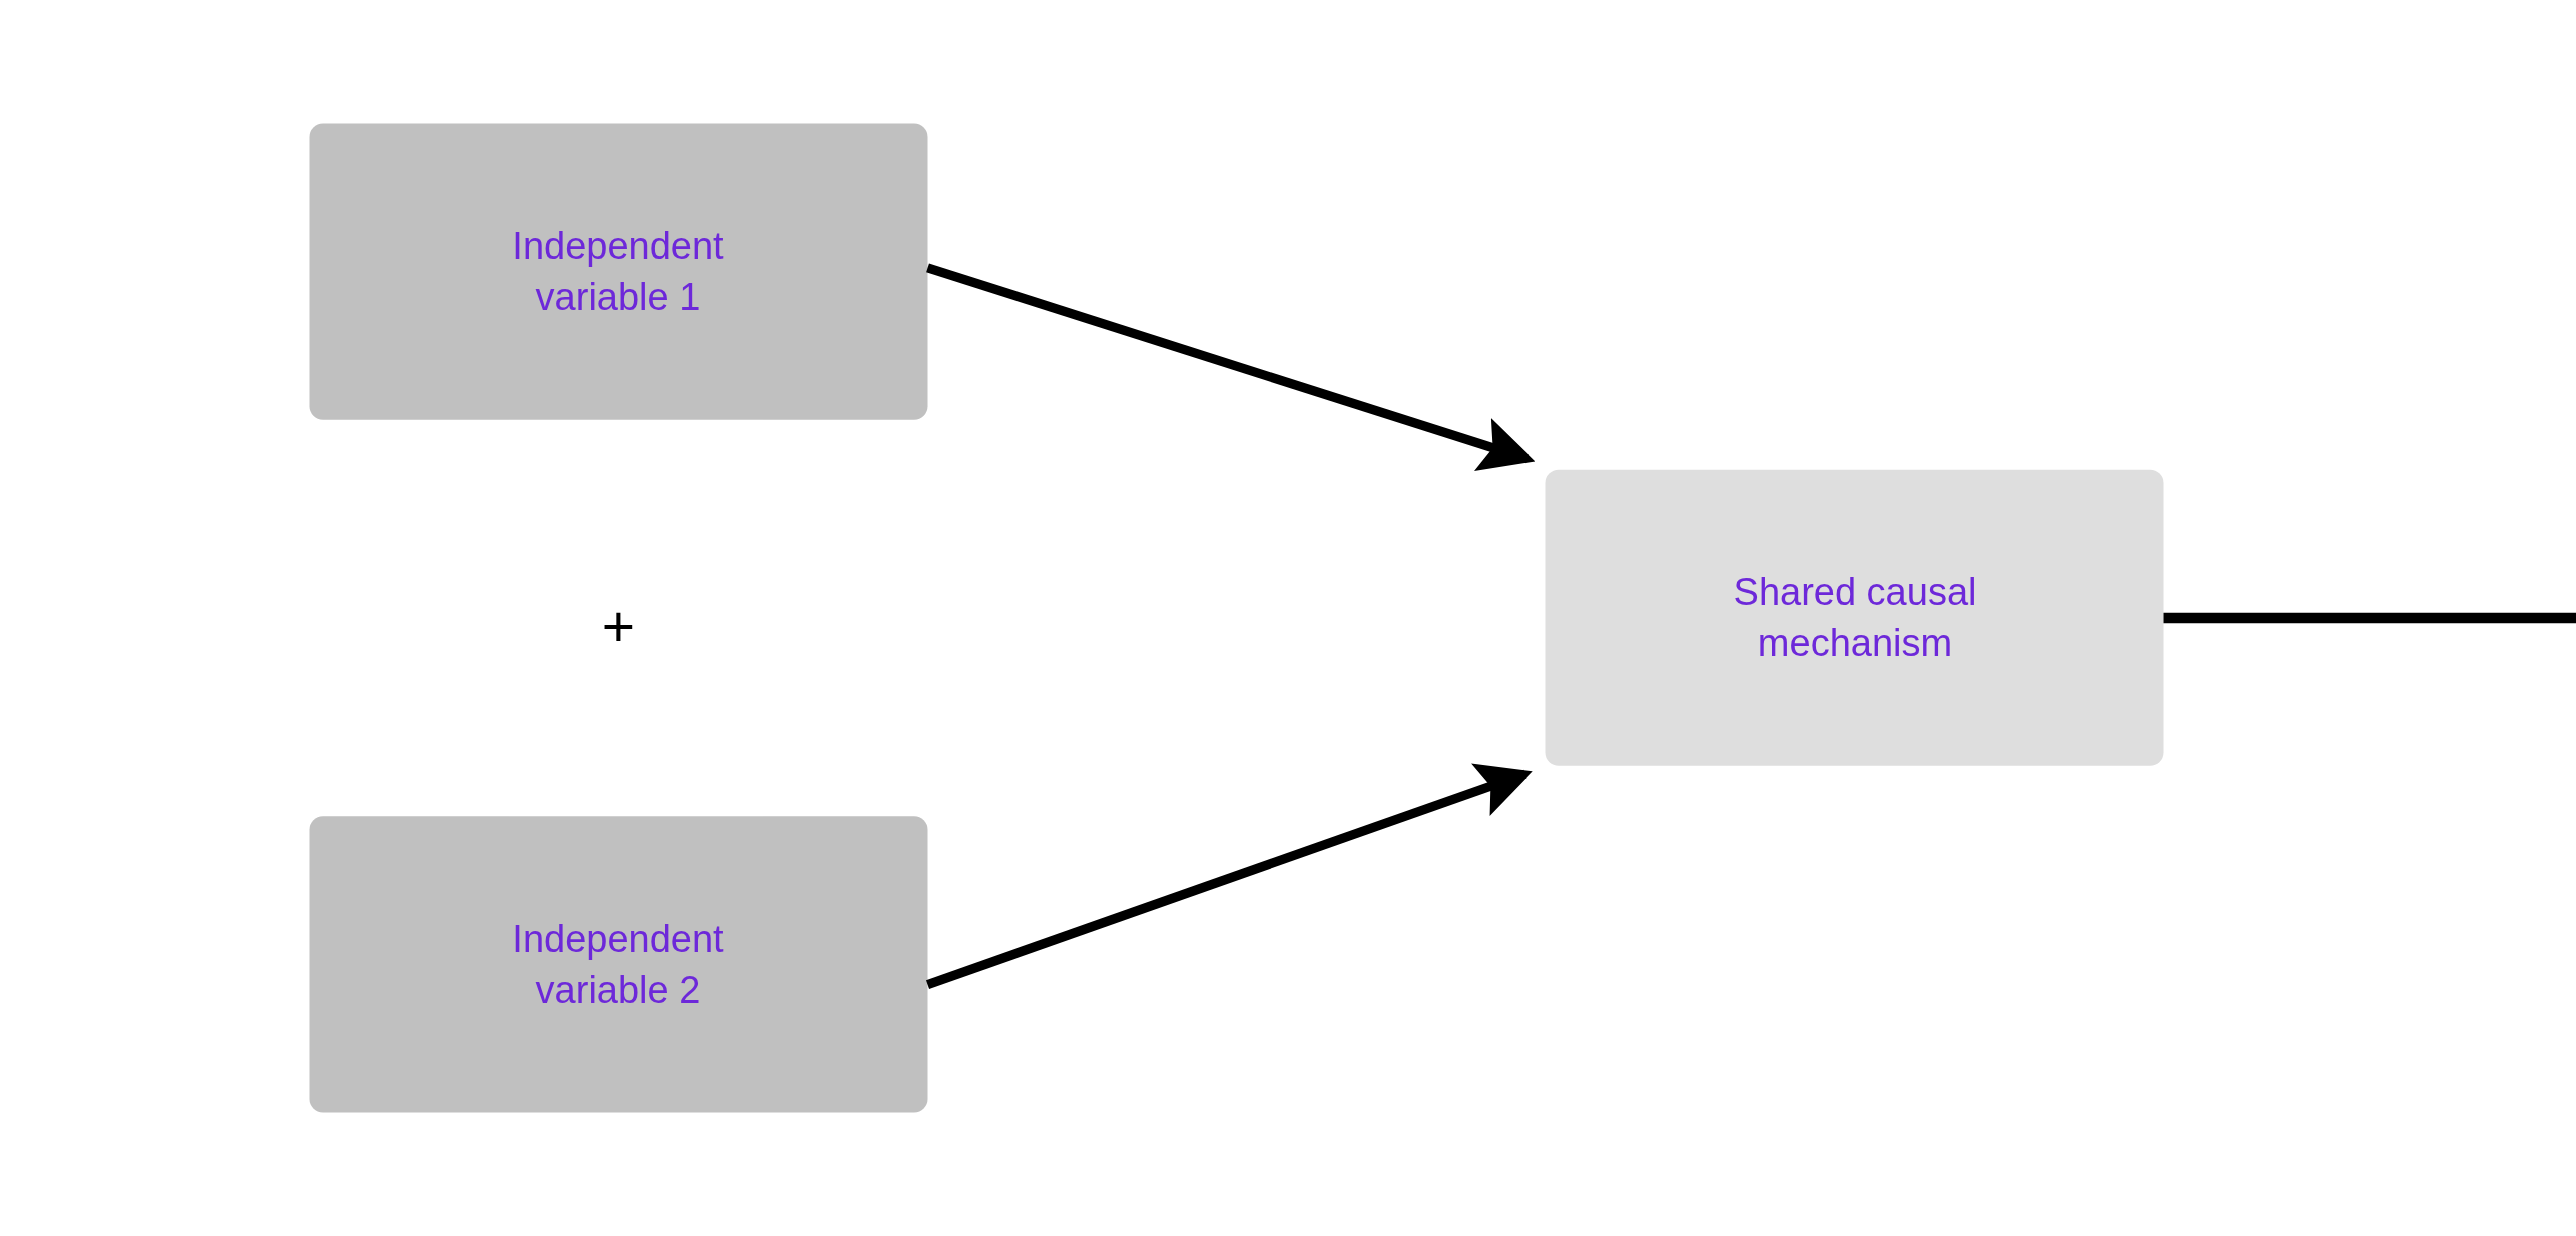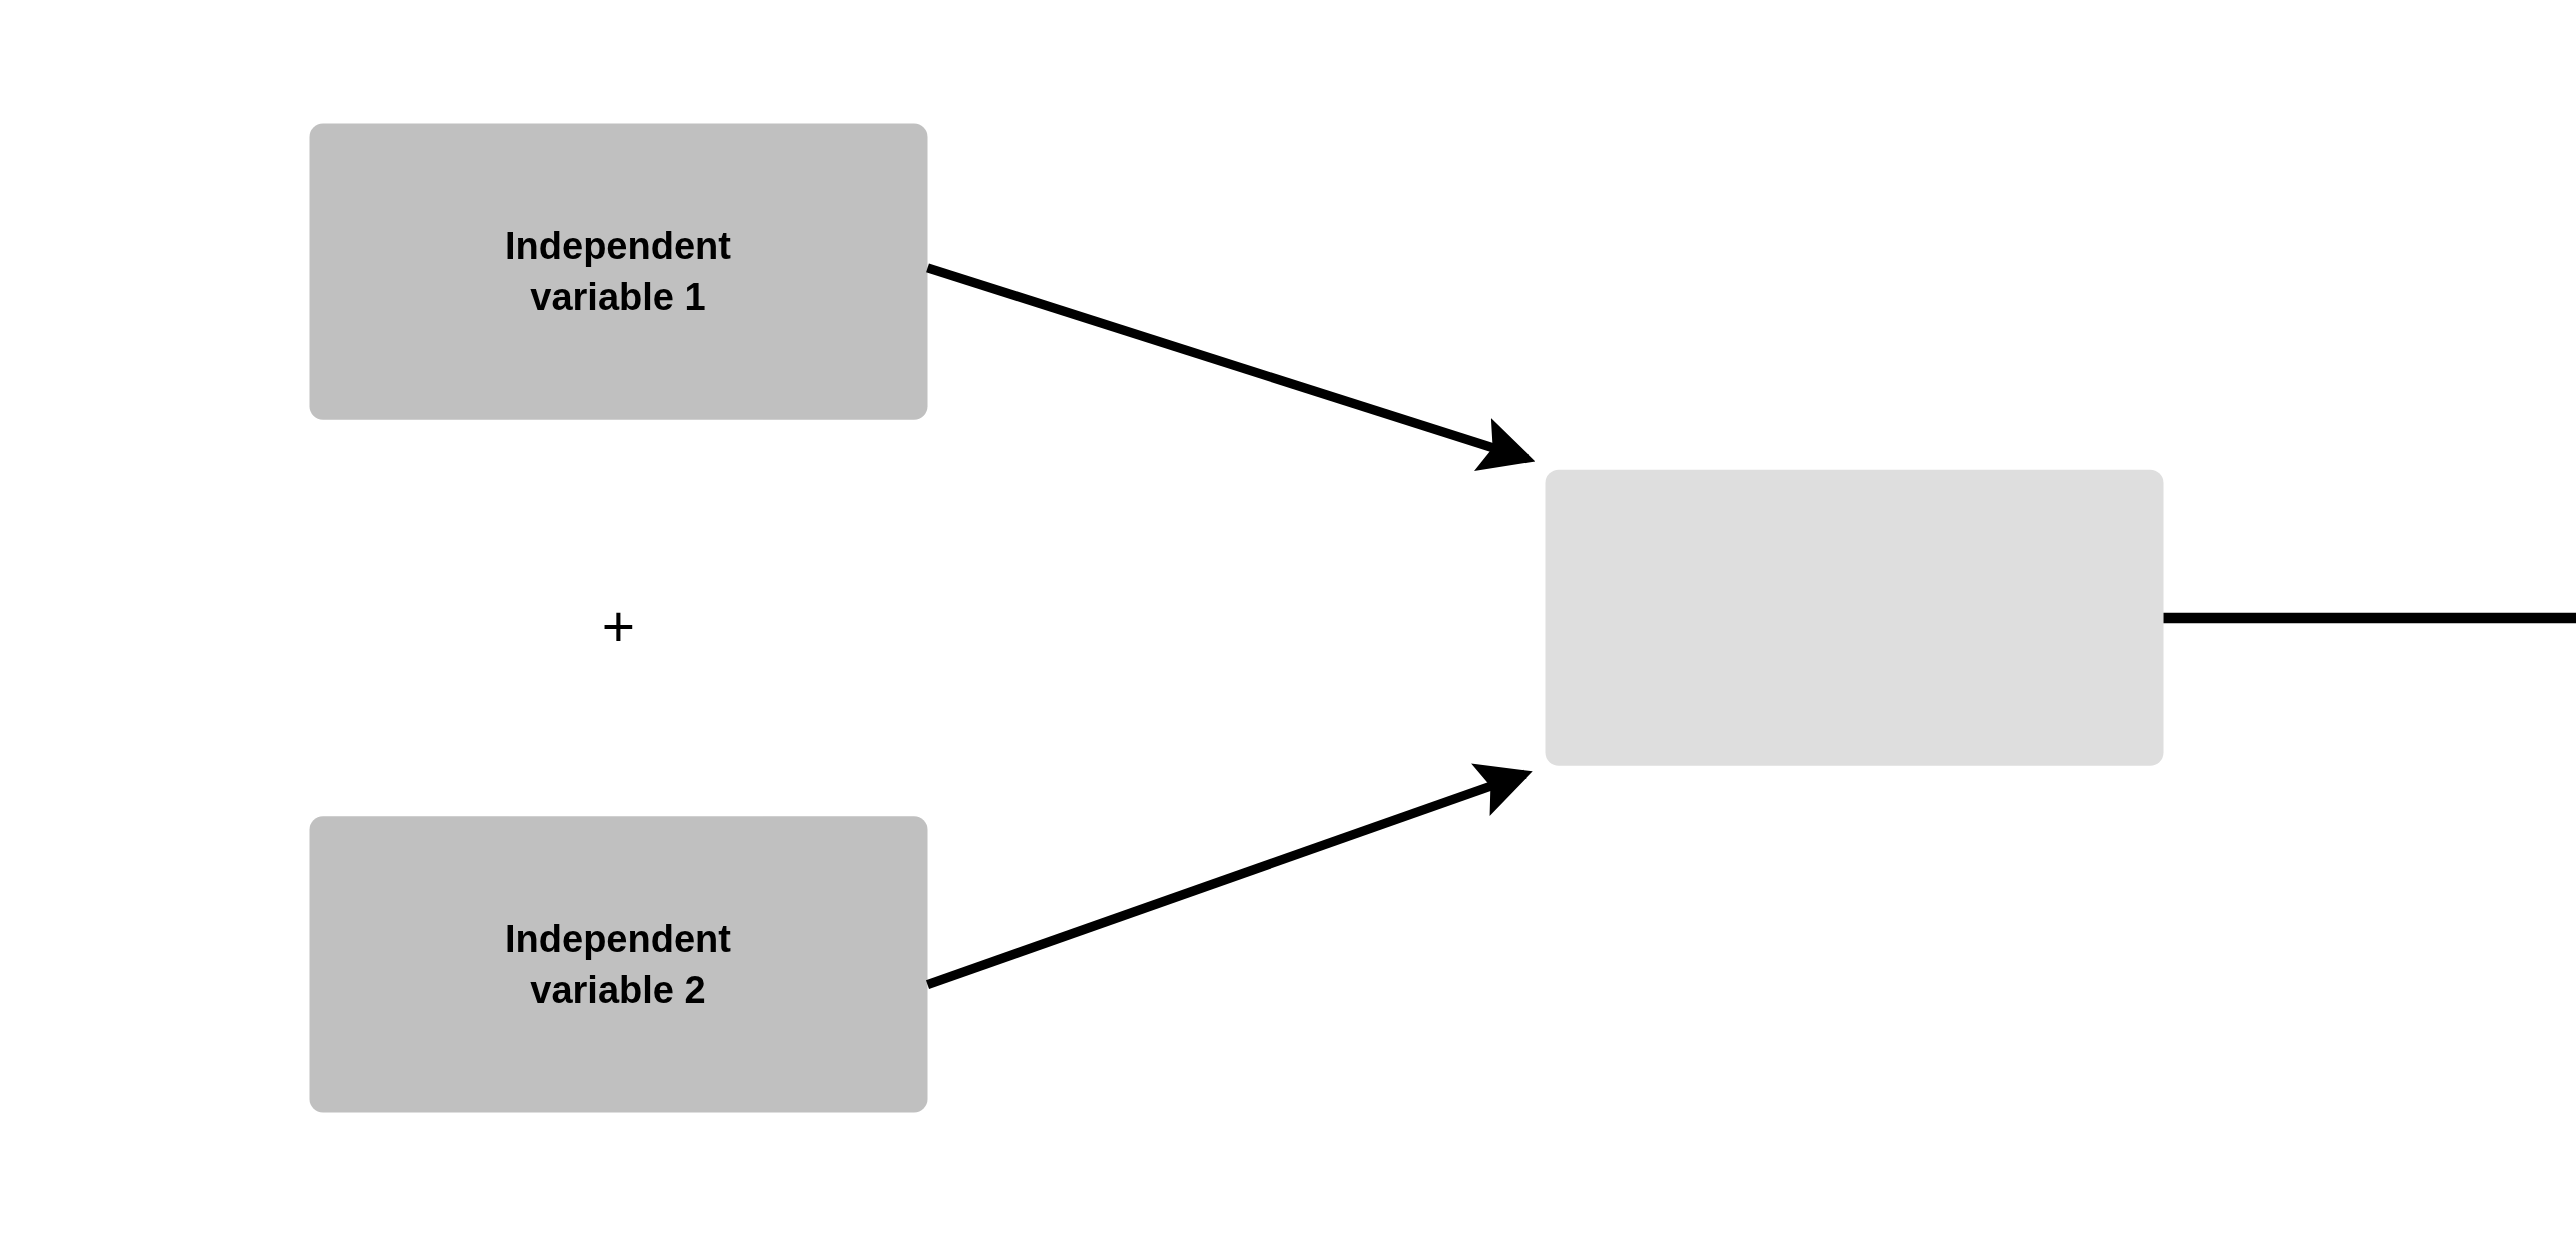--- a/index.html
+++ b/index.html
@@ -25,25 +25,25 @@
     width: 3709px;
     height: 1236px;
     display: block;
   }
   .node-label {
     position: absolute;
     display: flex;
     align-items: center;
     justify-content: center;
     text-align: center;
-    color: #000000;
+    color: #6d28d9;
     font-family: "Liberation Sans", sans-serif;
     font-size: 38px;
     line-height: 1.33;
-    font-weight: 700;
+    font-weight: 400;
     letter-spacing: 0px;
     white-space: pre-line;
     pointer-events: none;
   }
   .plus-glyph {
     position: absolute;
     color: #000000;
     font-family: "Liberation Sans", sans-serif;
     font-size: 57px;
     line-height: 1;
@@ -86,17 +86,19 @@
 
     <line id="edge-mechanism-to-dv" x1="4200" y1="1200" x2="5312" y2="1200" stroke="#000000" stroke-width="20" stroke-linecap="butt" marker-end="url(#arrowhead-straight)"></line>
   </svg>
 
   <div class="node-label" style="left:309px; top:124px; width:618px; height:296px;">Independent
 variable 1</div>
 
   <div class="node-label" style="left:309px; top:817px; width:618px; height:296px;">Independent
 variable 2</div>
 
+  <div class="node-label" style="left:1546px; top:470px; width:618px; height:296px;">Shared causal
+mechanism</div>
 
   <div class="plus-glyph" style="left:567px; top:582px; width:103px; height:88px;">+</div>
 
 </div>
 
 
 </body></html>

